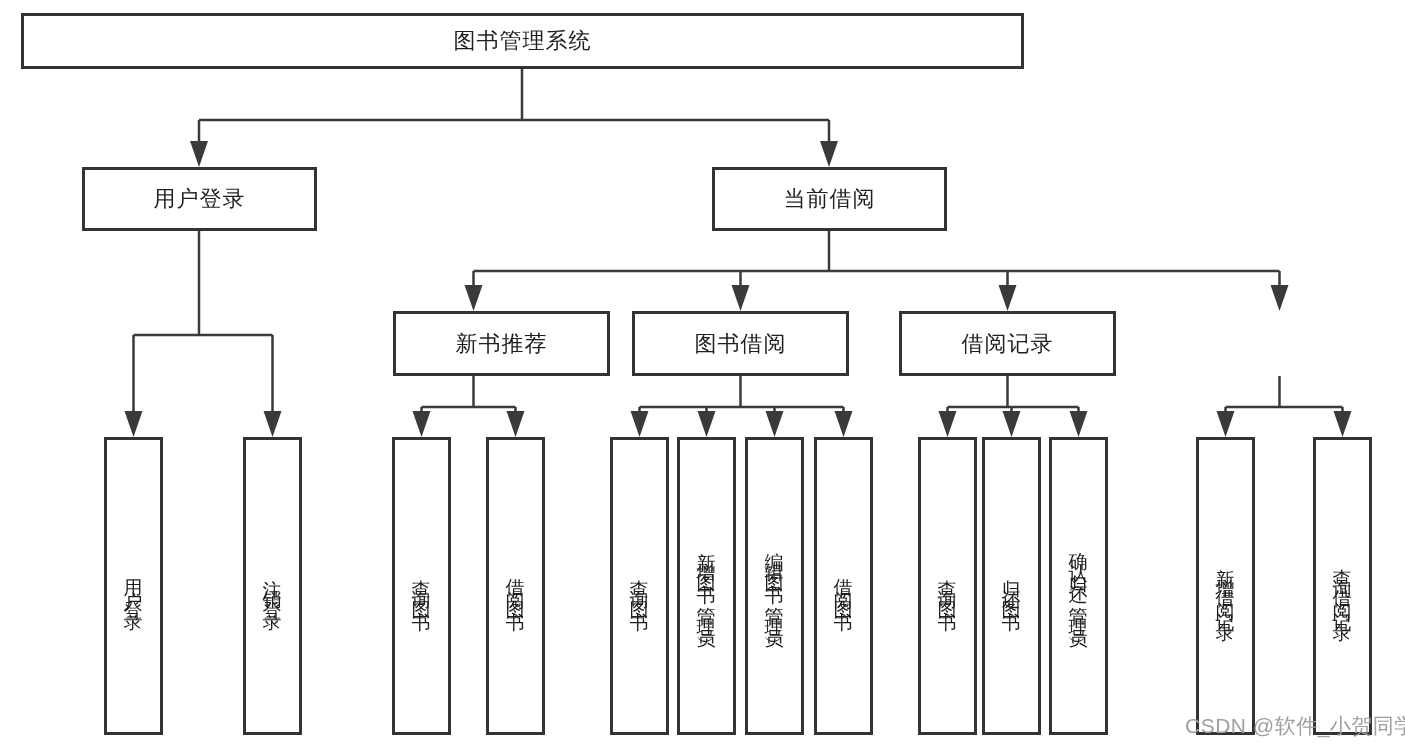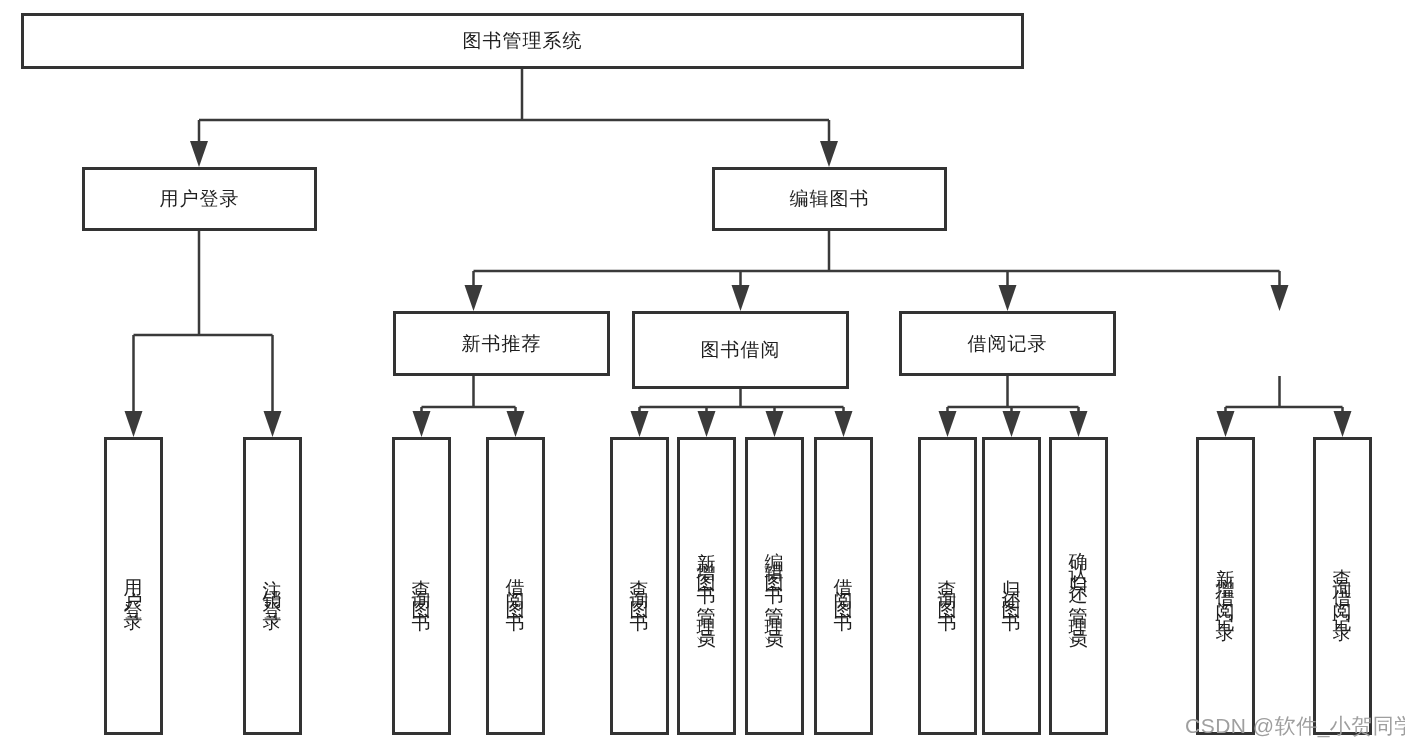--- a/index.html
+++ b/index.html
@@ -26,21 +26,21 @@
     box-sizing: border-box;
     background: #ffffff;
     border: 3px solid #333333;
     display: flex;
     align-items: center;
     justify-content: center;
     z-index: 2;
     color: #1f1f1f;
   }
   .box .hlabel {
-    font-size: 19px;
+    font-size: 22px;
     letter-spacing: 1px;
     white-space: nowrap;
   }
   .leaf .vtext {
     writing-mode: vertical-rl;
     text-orientation: mixed;
     font-size: 19px;
     letter-spacing: 11px;
     line-height: 1;
     white-space: nowrap;
@@ -95,27 +95,27 @@
   </svg>
 
   <div class="box" style="left:21px; top:13px; width:1003px; height:56px;">
     <span class="hlabel">图书管理系统</span>
   </div>
 
   <div class="box" style="left:82px; top:167px; width:235px; height:64px;">
     <span class="hlabel">用户登录</span>
   </div>
   <div class="box" style="left:712px; top:167px; width:235px; height:64px;">
-    <span class="hlabel">编辑图书</span>
+    <span class="hlabel">当前借阅</span>
   </div>
 
   <div class="box" style="left:365px; top:311px; width:217px; height:65px;margin-left:28px;">
     <span class="hlabel">新书推荐</span>
   </div>
-  <div class="box" style="left:632px; top:311px; width:217px; height:78px;">
+  <div class="box" style="left:632px; top:311px; width:217px; height:65px;">
     <span class="hlabel">图书借阅</span>
   </div>
   <div class="box" style="left:899px; top:311px; width:217px; height:65px;">
     <span class="hlabel">借阅记录</span>
   </div>
 
   <div class="box leaf" style="left:104px; top:437px; width:59px; height:298px;">
     <span class="vtext">用户登录</span>
   </div>
   <div class="box leaf" style="left:243px; top:437px; width:59px; height:298px;">

